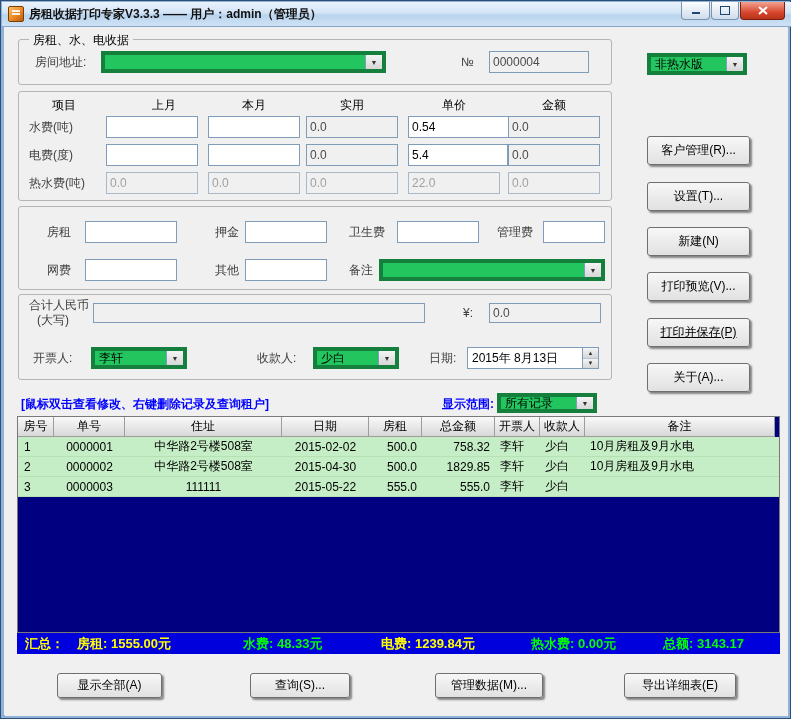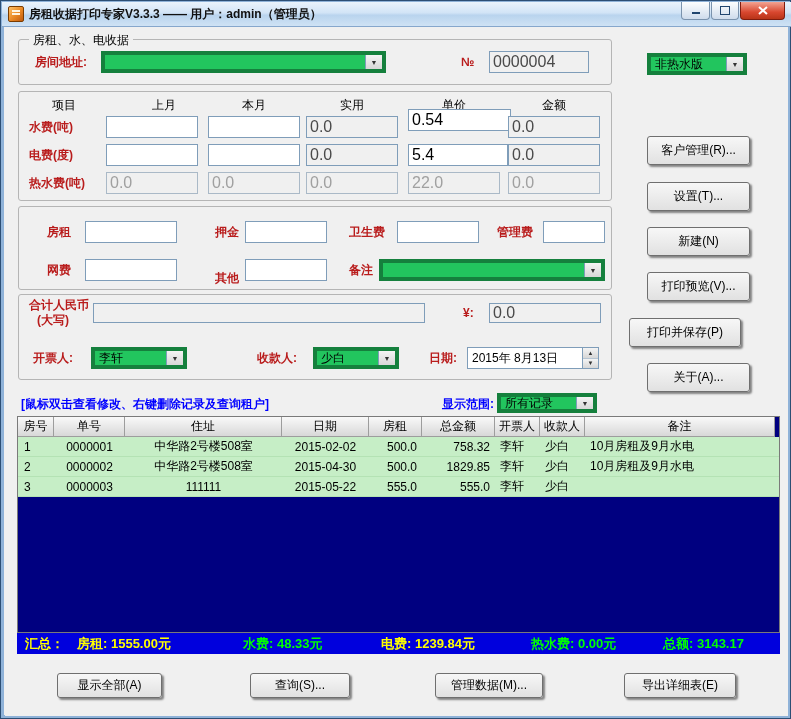--- a/index.html
+++ b/index.html
@@ -22,24 +22,24 @@
              border:1px solid #7b93ad; border-top:none; border-radius:0 0 4px 4px; margin-left:1px;
              background:linear-gradient(#fdfefe,#cfdcec); }
   .cap-btn.min { width:29px; } .cap-btn.max { width:28px; }
   .cap-btn.close { width:45px; background:linear-gradient(#f3a492,#d8472f 60%,#b83418); border-color:#7e1c0e; }
 
   .client { position:absolute; left:4px; top:26px; width:783px; height:689px; background:#f0f0f0; }
 
   .groupbox { position:absolute; border:1px solid #b5b5b5; border-radius:3px; }
   .gb-title { position:absolute; top:-8px; left:10px; background:#f0f0f0; padding:0 4px; font-size:12px; }
 
-  .lbl { position:absolute; font-size:12px; color:#b91c1c; line-height:22px; white-space:nowrap;font-weight:bold; }
+  .lbl { position:absolute; font-size:12px; color:#404040; line-height:22px; white-space:nowrap; }
 
   .field { position:absolute; height:22px; border:1px solid #7f9db9; background:#fff;
-           font-size:16px; padding:0 3px; color:#000; }
+           font-size:12px; padding:0 3px; color:#000; }
   .field.ro { background:#f0f0f0; color:#4a4a4a; }
   .field.dis { background:#f0f0f0; color:#a0a0a0; border-color:#aab9c7; }
 
   .combo { position:absolute; height:22px; border:4px solid #15803d; background:#22c55e;
            display:flex; align-items:center; }
   .combo .txt { flex:1; font-size:12px; padding:0 4px; white-space:nowrap; overflow:hidden; }
   .combo .cbtn { width:17px; height:100%; border-left:1px solid #7f9db9;
                  background:linear-gradient(#f4f4f4,#d7d7d7); display:flex; align-items:center;
                  justify-content:center; font-size:7px; color:#333; }
 
@@ -122,21 +122,21 @@
       <span class="gcol" style="left:99px;top:5px;">上月</span>
       <span class="gcol" style="left:189px;top:5px;">本月</span>
       <span class="gcol" style="left:287px;top:5px;">实用</span>
       <span class="gcol" style="left:389px;top:5px;">单价</span>
       <span class="gcol" style="left:489px;top:5px;">金额</span>
 
       <span class="lbl" style="left:10px;top:24px;">水费(吨)</span>
       <input class="field" style="left: 87px; top: 24px; width: 92px;" value="">
       <input class="field" style="left: 189px; top: 24px; width: 92px;" value="">
       <input class="field ro" style="left: 287px; top: 24px; width: 92px;" readonly="" value="0.0">
-      <input class="field" style="left: 389px; top: 17px; width: 103px;" value="0.54">
+      <input class="field" style="left: 389px; top: 24px; width: 103px;" value="0.54">
       <input class="field ro" style="left: 489px; top: 24px; width: 92px;" readonly="" value="0.0">
 
       <span class="lbl" style="left:10px;top:52px;">电费(度)</span>
       <input class="field" style="left: 87px; top: 52px; width: 92px;" value="">
       <input class="field" style="left: 189px; top: 52px; width: 92px;" value="">
       <input class="field ro" style="left: 287px; top: 52px; width: 92px;" readonly="" value="0.0">
       <input class="field" style="left: 389px; top: 52px; width: 100px;" value="5.4">
       <input class="field ro" style="left: 489px; top: 52px; width: 92px;" readonly="" value="0.0">
 
       <span class="lbl" style="left:10px;top:80px;">热水费(吨)</span>
@@ -152,21 +152,21 @@
       <input class="field" style="left: 66px; top: 14px; width: 92px;" value="">
       <span class="lbl" style="left:196px;top:14px;">押金</span>
       <input class="field" style="left: 226px; top: 14px; width: 82px;" value="">
       <span class="lbl" style="left:330px;top:14px;">卫生费</span>
       <input class="field" style="left: 378px; top: 14px; width: 82px;" value="">
       <span class="lbl" style="left:478px;top:14px;">管理费</span>
       <input class="field" style="left: 524px; top: 14px; width: 62px;" value="">
 
       <span class="lbl" style="left:28px;top:52px;">网费</span>
       <input class="field" style="left: 66px; top: 52px; width: 92px;" value="">
-      <span class="lbl" style="left:196px;top:60px;">其他</span>
+      <span class="lbl" style="left:196px;top:52px;">其他</span>
       <input class="field" style="left: 226px; top: 52px; width: 82px;" value="">
       <span class="lbl" style="left:330px;top:52px;">备注</span>
       <div class="combo" style="left:360px;top:52px;width:226px;">
         <span class="txt"></span>
         <span class="cbtn">▼</span>
       </div>
     </div>
 
     <div class="groupbox" style="left:13px;top:267px;width:594px;height:86px;">
       <span class="lbl" style="left:10px;top:2px;line-height:16px;">合计人民币</span>
@@ -196,21 +196,21 @@
     </div>
 
     <div class="combo" style="left:642px;top:26px;width:100px;">
       <span class="txt">非热水版</span>
       <span class="cbtn">▼</span>
     </div>
     <div class="btn3d" style="left:642px;top:109px;width:103px;height:29px;text-align:center;">客户管理(R)...</div>
     <div class="btn3d" style="left:642px;top:155px;width:103px;height:29px;">设置(T)...</div>
     <div class="btn3d" style="left:642px;top:200px;width:103px;height:29px;">新建(N)</div>
     <div class="btn3d" style="left:642px;top:245px;width:103px;height:29px;">打印预览(V)...</div>
-    <div class="btn3d" style="left:624px;top:291px;width:112px;height:29px;">打印并保存(P)</div>
+    <div class="btn3d" style="left:642px;top:291px;width:103px;height:29px;text-decoration:underline;">打印并保存(P)</div>
     <div class="btn3d" style="left:642px;top:336px;width:103px;height:29px;">关于(A)...</div>
 
     <span class="hint" style="left:16px;top:369px;">[鼠标双击查看修改、右键删除记录及查询租户]</span>
     <span class="hint" style="left:437px;top:369px;">显示范围:</span>
     <div class="combo" style="left:492px;top:366px;width:100px;height:20px;">
       <span class="txt">所有记录</span>
       <span class="cbtn">▼</span>
     </div>
 
     <div class="rectable">

